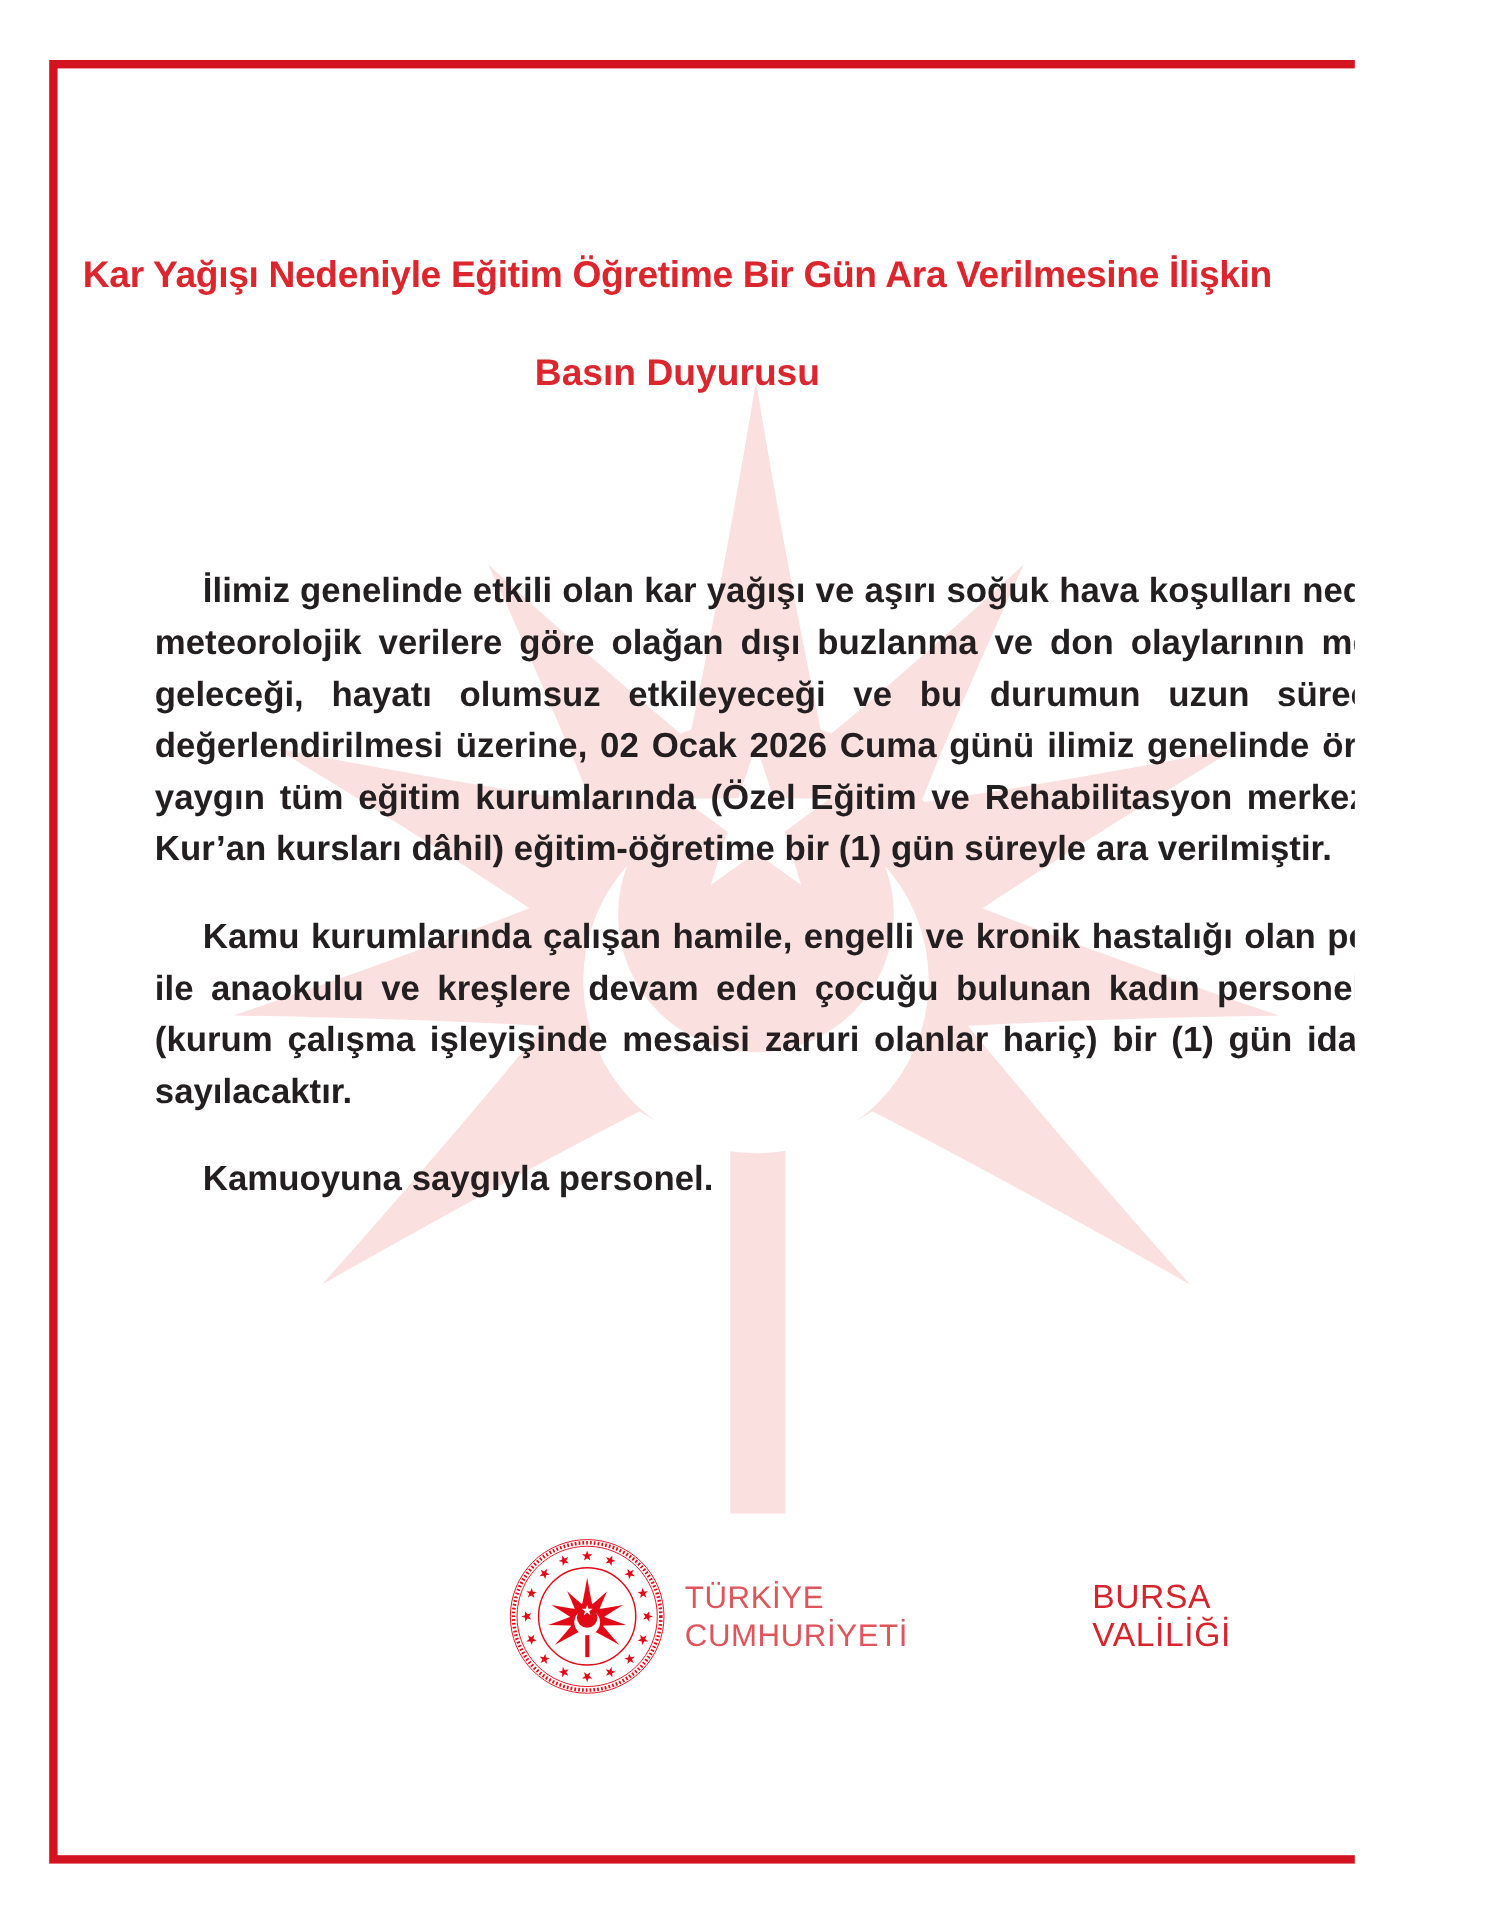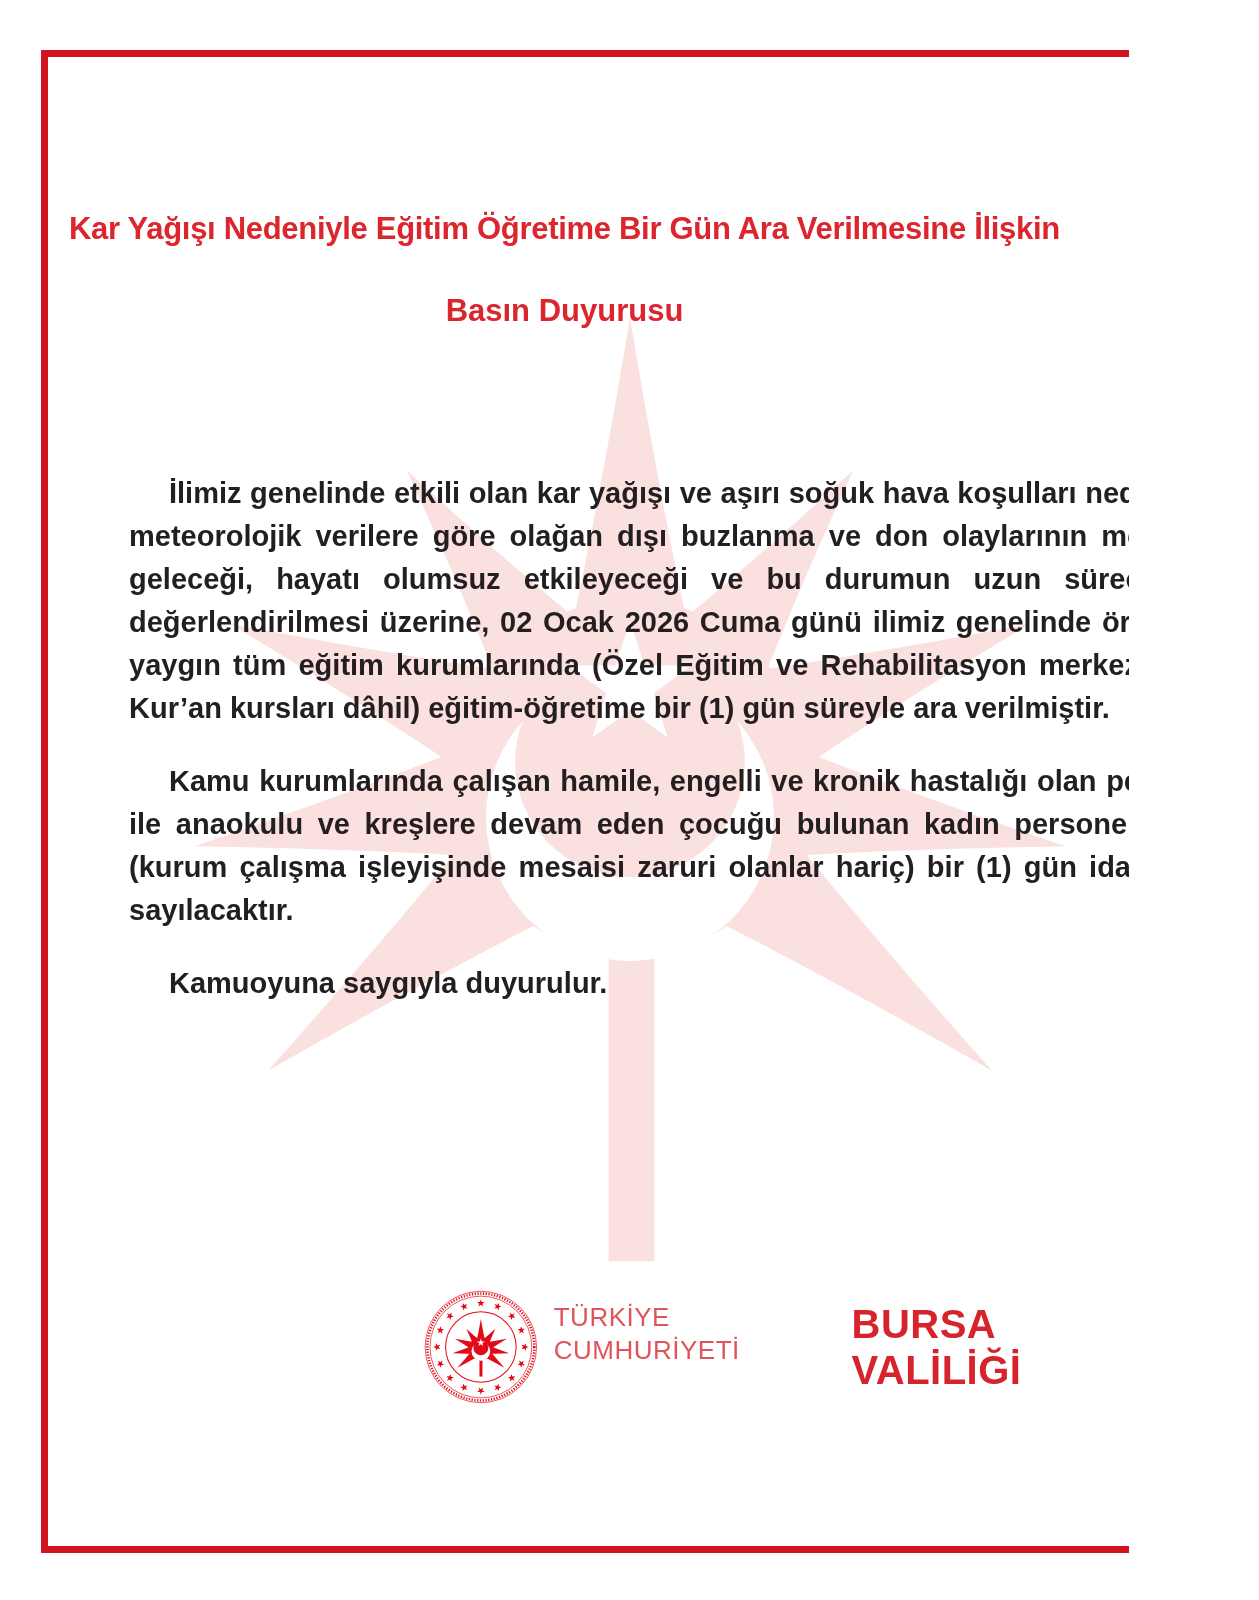--- a/index.html
+++ b/index.html
@@ -33,21 +33,21 @@
     margin-left:44px;
   }
   .body-block p{margin:0 0 30px;text-indent:40px;}
   .body-block p.closing{margin-bottom:0;}
   .footer{
     position:absolute;left:424px;top:1281px;z-index:1;
     display:flex;align-items:center;gap:16px;
   }
   .org{display:flex;justify-content:center;}
   .org-line1{color:var(--org-line1-red,#e0545b);font-size:26px;line-height:1.25;letter-spacing:0.5px;}
-  .org-line2{color:var(--org-line2-red,#d7242c);font-size:40px;font-weight:bold;line-height:1.15;letter-spacing:0.5px;margin-left:33px;}
+  .org-line2{color:var(--org-line2-red,#d7242c);font-size:28px;font-weight:normal;line-height:1.15;letter-spacing:0.5px;margin-left:33px;}
   .ring-thin{fill:none;stroke:var(--emblem-red,#e30a17);stroke-width:1.2;}
   .ring-rope{fill:none;stroke:var(--emblem-red,#e30a17);stroke-width:4.5;stroke-dasharray:2.2 2.7;}
   .ring-inner{fill:none;stroke:var(--emblem-red,#e30a17);stroke-width:1.8;}
   .ring-star{fill:var(--emblem-red,#e30a17);}
 </style>
 </head>
 <body>
 
 <div class="page">
 
@@ -65,21 +65,21 @@
   <div class="border-frame"></div>
 
   <div class="title-block">
     <div class="title-line1">Kar Yağışı Nedeniyle Eğitim Öğretime Bir Gün Ara Verilmesine İlişkin</div>
     <div class="title-line2">Basın Duyurusu</div>
   </div>
 
   <div class="body-block">
     <p>İlimiz genelinde etkili olan kar yağışı ve aşırı soğuk hava koşulları nedeniyle, meteorolojik verilere göre olağan dışı buzlanma ve don olaylarının meydana geleceği, hayatı olumsuz etkileyeceği ve bu durumun uzun süreceğinin değerlendirilmesi üzerine, 02 Ocak 2026 Cuma günü ilimiz genelinde örgün ve yaygın tüm eğitim kurumlarında (Özel Eğitim ve Rehabilitasyon merkezleri ile Kur’an kursları dâhil) eğitim-öğretime bir (1) gün süreyle ara verilmiştir.</p>
     <p>Kamu kurumlarında çalışan hamile, engelli ve kronik hastalığı olan personel ile anaokulu ve kreşlere devam eden çocuğu bulunan kadın personellerimiz (kurum çalışma işleyişinde mesaisi zaruri olanlar hariç) bir (1) gün idari izinli sayılacaktır.</p>
-    <p class="closing">Kamuoyuna saygıyla duyurulur.</p>
+    <p class="closing">Kamuoyuna saygıyla personel.</p>
   </div>
 
   <div class="footer">
     <svg viewBox="0 0 200 200" width="132" height="132" aria-hidden="true">
       <circle cx="100" cy="100" r="98" class="ring-thin"></circle>
       <circle cx="100" cy="100" r="94" class="ring-rope"></circle>
       <circle cx="100" cy="100" r="89.5" class="ring-thin"></circle>
       <g class="ring-stars">
           <path d="M100.0,16.0L101.6,20.7L106.7,20.8L102.7,23.9L104.1,28.7L100.0,25.8L95.9,28.7L97.3,23.9L93.3,20.8L98.4,20.7Z" class="ring-star"></path>
           <path d="M132.1,22.4L131.9,27.4L136.4,29.4L131.6,30.7L131.1,35.7L128.4,31.4L123.5,32.5L126.7,28.6L124.1,24.3L128.8,26.1Z" class="ring-star"></path>

